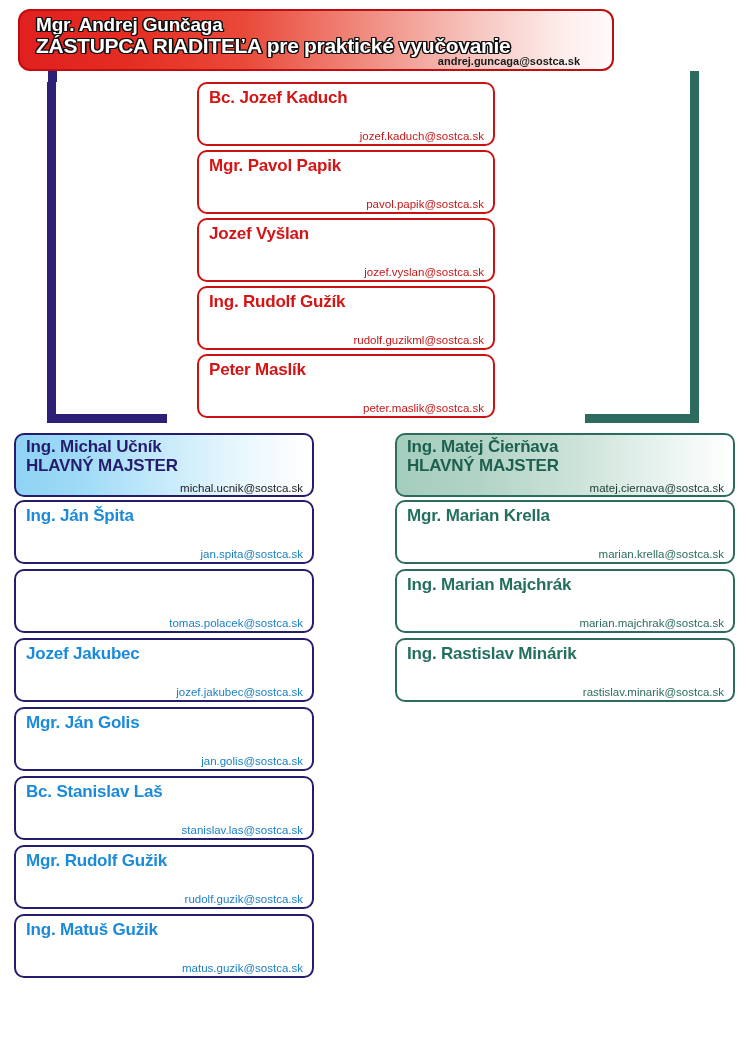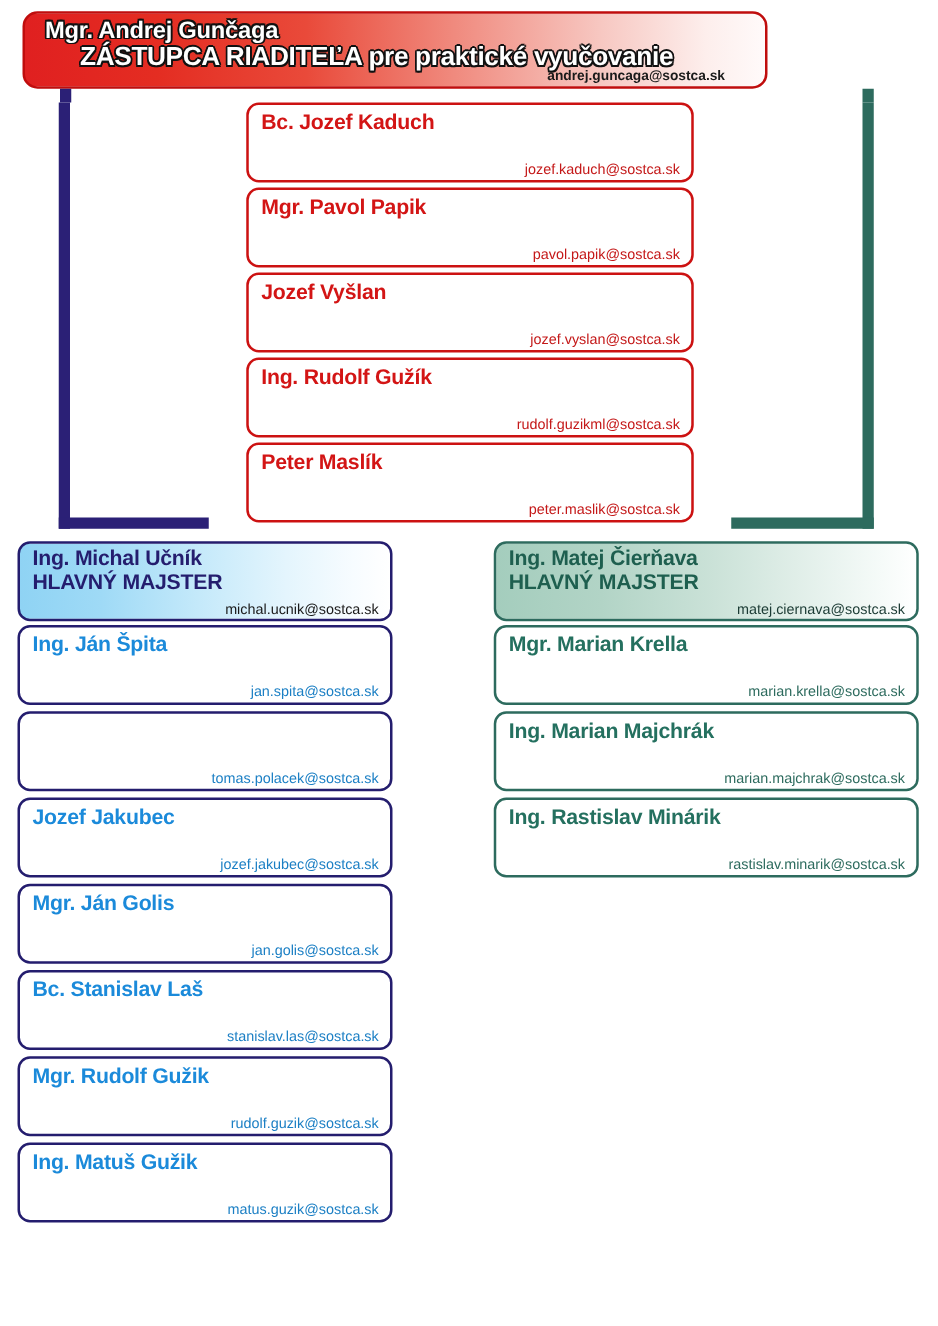--- a/index.html
+++ b/index.html
@@ -57,21 +57,20 @@
     font-size: 21px;
     font-weight: bold;
     color: #ffffff;
     letter-spacing: -0.3px;
     text-shadow:
       -1.2px -1.2px 0 #111, 1.2px -1.2px 0 #111,
       -1.2px  1.2px 0 #111, 1.2px  1.2px 0 #111,
        0 -1.4px 0 #111, 0 1.4px 0 #111,
       -1.4px 0 0 #111, 1.4px 0 0 #111;
     white-space: nowrap;
-    margin-left: 28px;
   }
   .header-email {
     position: absolute;
     right: 32px;
     bottom: 2px;
     font-size: 11px;
     color: #1a1a1a;
     white-space: nowrap;
     font-weight: bold;
   }
@@ -134,21 +133,21 @@
     line-height: 19px;
   }
   .card.hdr .cmail {
     bottom: 1px;
   }
 
   
   .card.red {
     border: 2px solid #cc1111;
     left: 197px;
-    width: 358px;
+    width: 298px;
     height: 64px;
   }
   .card.red .cname { color: #d31515; }
   .card.red .cmail { color: #c41818; }
 
   
   .card.blue {
     border: 2px solid #241d6e;
     left: 14px;
     width: 300px;

